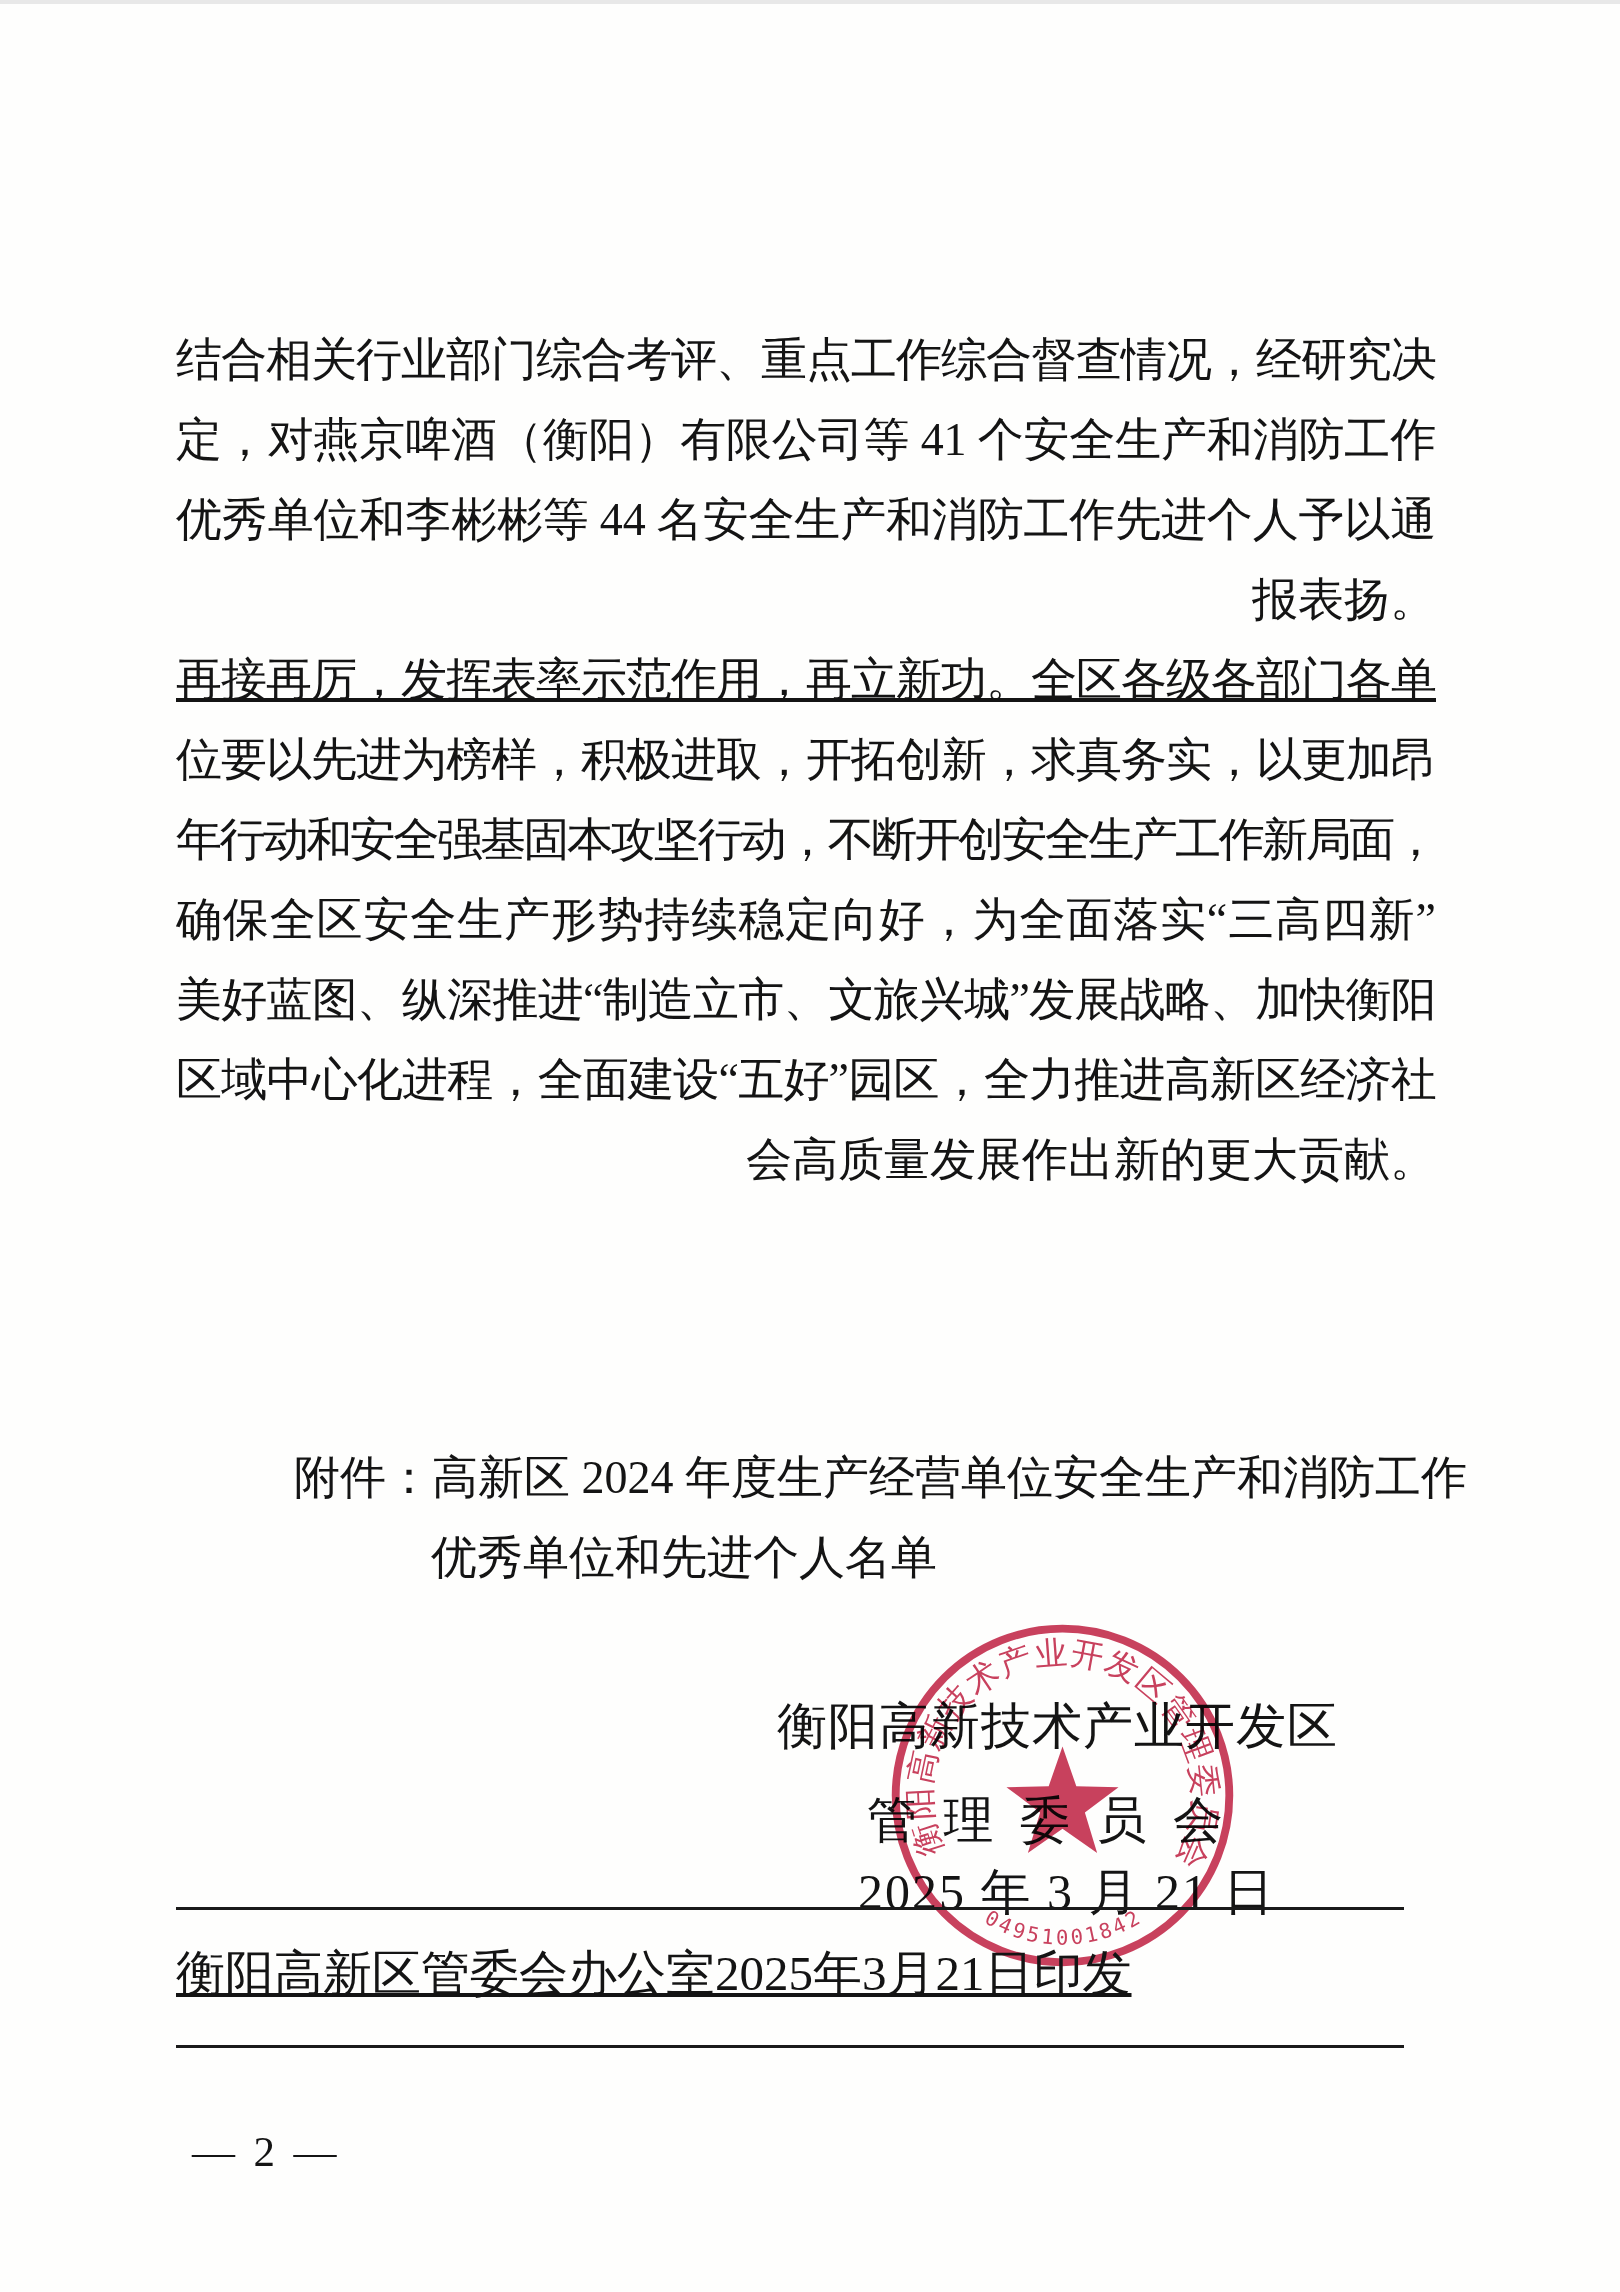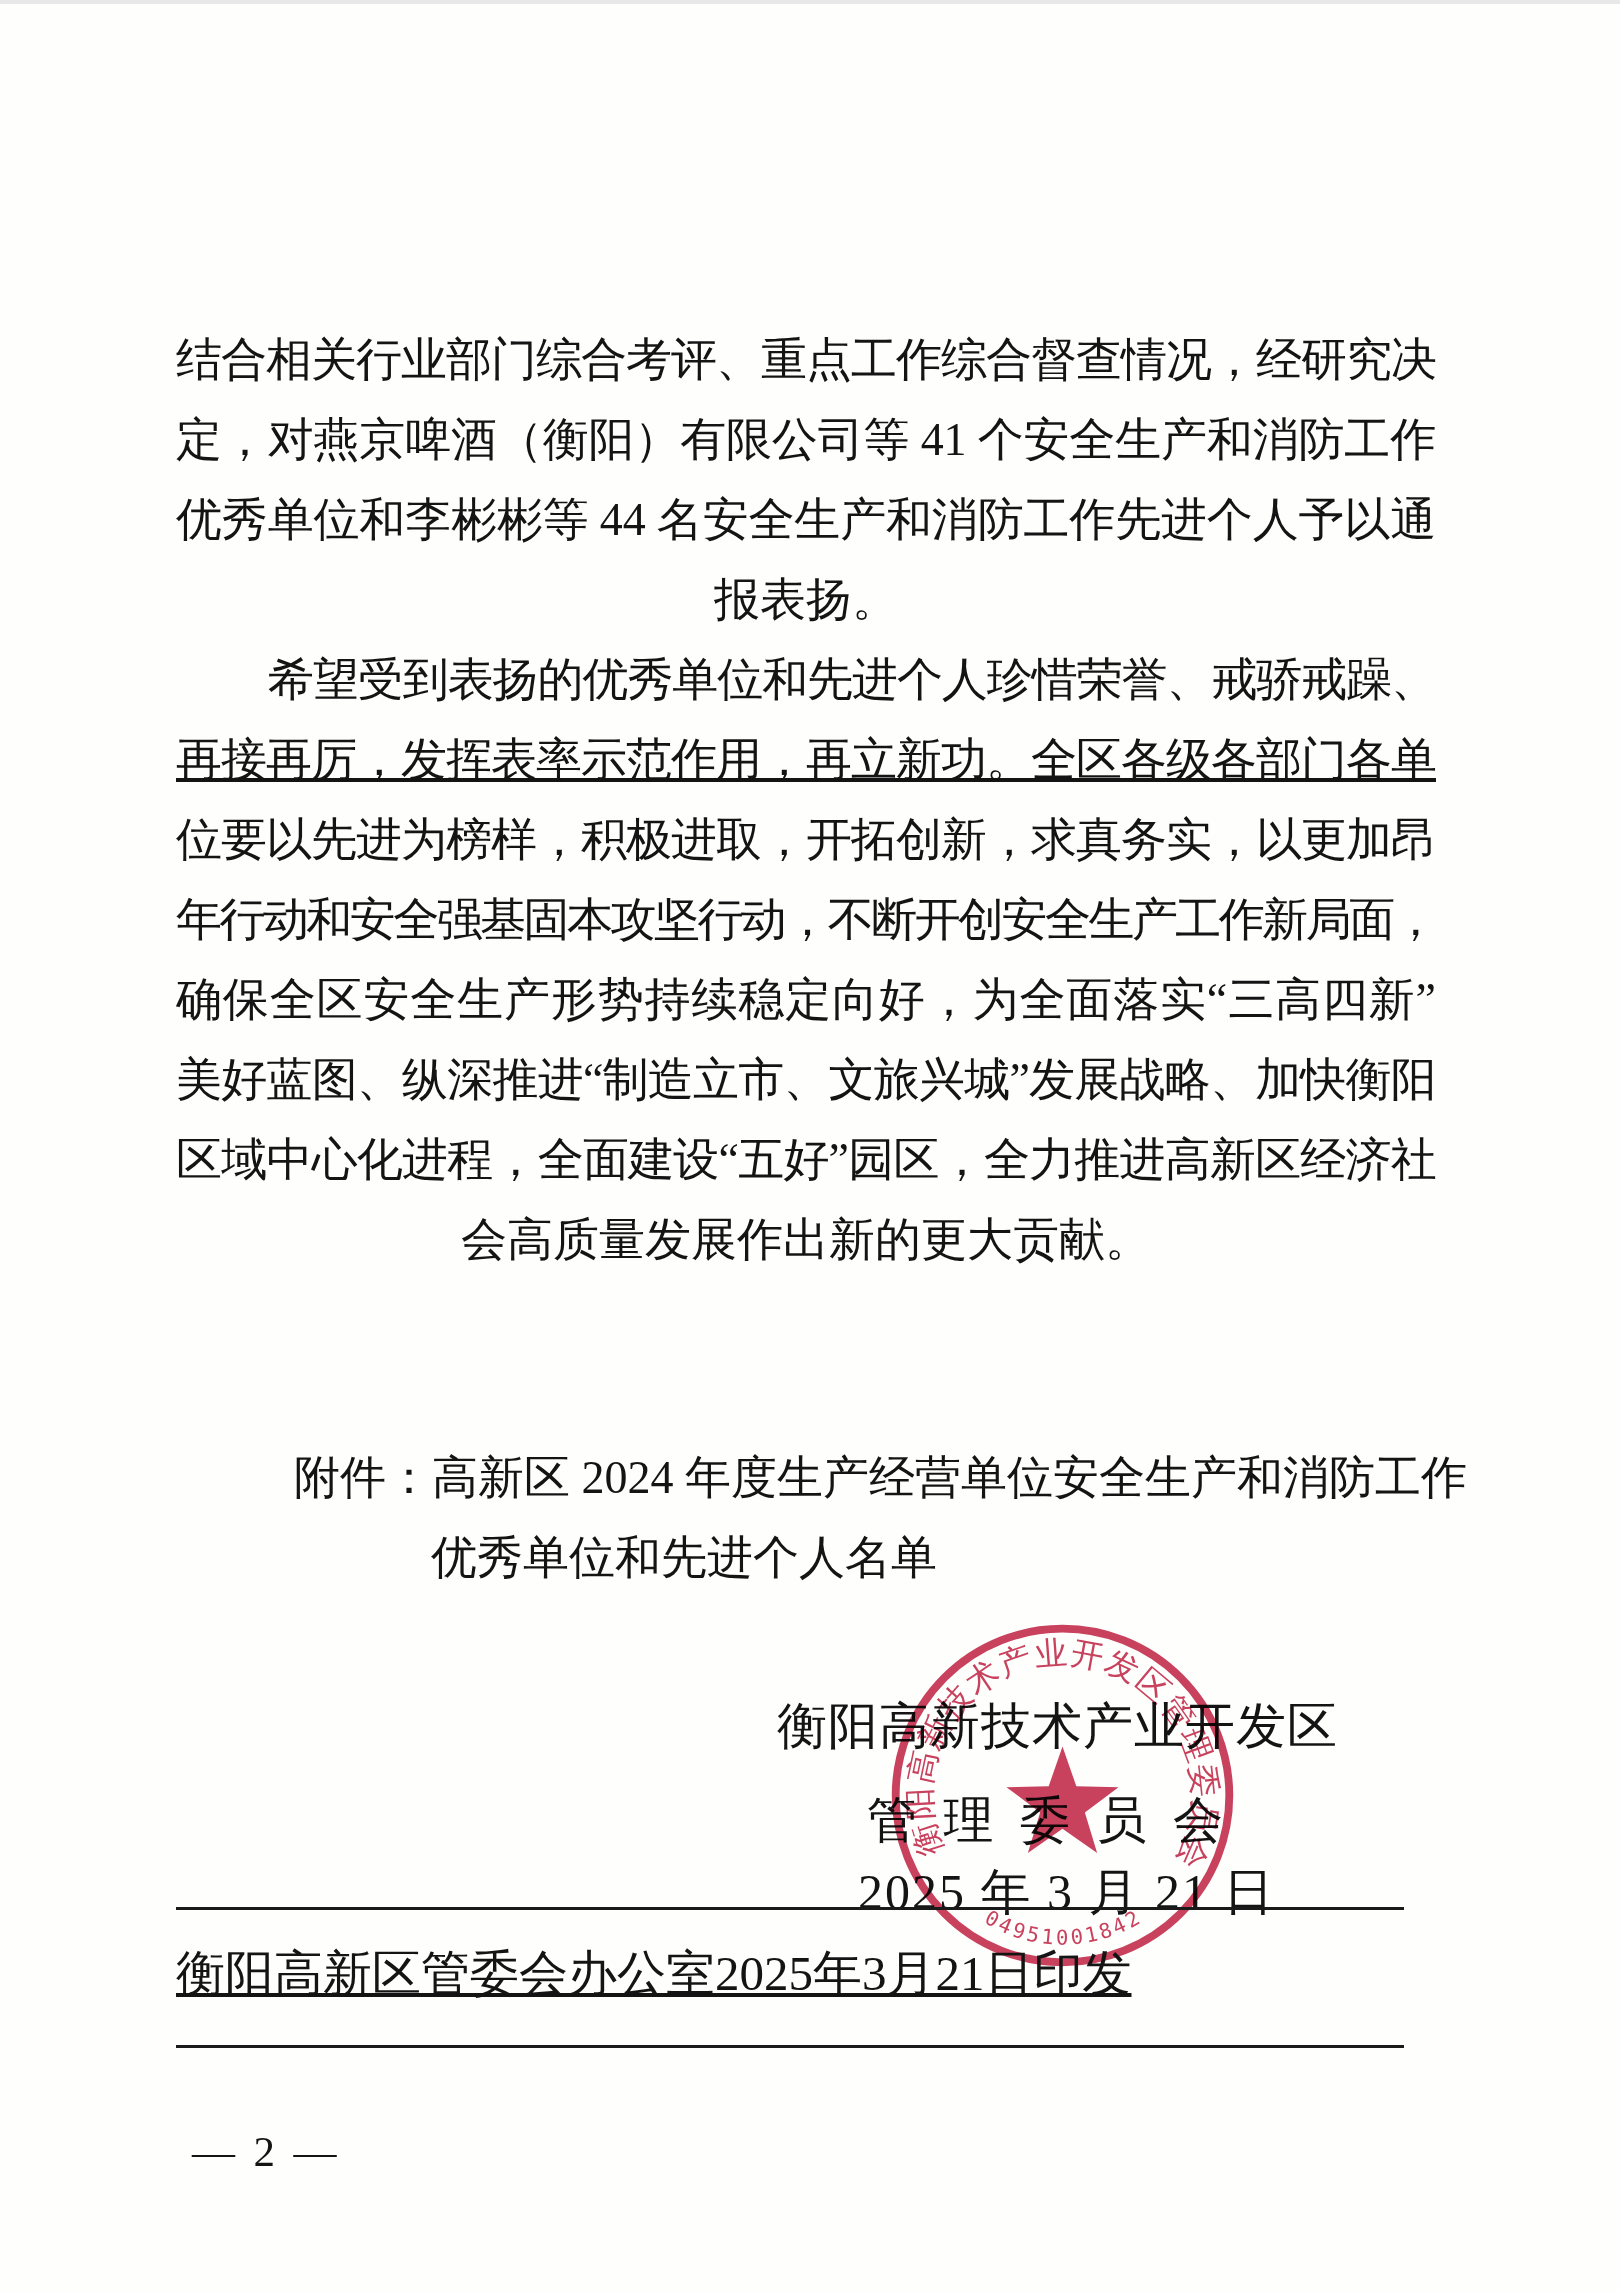--- a/index.html
+++ b/index.html
@@ -16,21 +16,21 @@
   .body-text{
     position:absolute;
     left:176px;top:316px;
     width:1260px;
     font-size:46px;
   }
   .body-text .line{
     height:80px;
     line-height:80px;
     white-space:nowrap;
-    text-align:center;
+    text-align:right;
   }
   .body-text .line.just{
     text-align:justify;
     text-align-last:justify;
   }
   
   .attach-line{
     position:absolute;
     font-size:46px;
     line-height:61px;
@@ -89,21 +89,20 @@
 </head>
 <body>
 
 <div class="page">
 
   <div class="body-text">
       <div class="line just" style="letter-spacing: -1.1px;">结合相关行业部门综合考评、重点工作综合督查情况，经研究决</div>
       <div class="line just" style="letter-spacing: -0.2px;">定，对燕京啤酒（衡阳）有限公司等 41 个安全生产和消防工作</div>
       <div class="line just" style="letter-spacing: -0.2px;">优秀单位和李彬彬等 44 名安全生产和消防工作先进个人予以通</div>
       <div class="line">报表扬。</div>
-      <div class="line just" style="padding-left: 2em; letter-spacing: -1.1px;">希望受到表扬的优秀单位和先进个人珍惜荣誉、戒骄戒躁、</div>
       <div class="line just" style="letter-spacing: -1.1px; text-decoration: underline;">再接再厉，发挥表率示范作用，再立新功。全区各级各部门各单</div>
       <div class="line just" style="letter-spacing: -1.1px;">位要以先进为榜样，积极进取，开拓创新，求真务实，以更加昂</div>
       <div class="line just" style="letter-spacing: -2.6px;">年行动和安全强基固本攻坚行动，不断开创安全生产工作新局面，</div>
       <div class="line just" style="white-space: normal;">确保全区安全生产形势持续稳定向好，为全面落实“三高四新”</div>
       <div class="line just" style="letter-spacing: -0.8px;">美好蓝图、纵深推进“制造立市、文旅兴城”发展战略、加快衡阳</div>
       <div class="line just" style="letter-spacing: -0.8px;">区域中心化进程，全面建设“五好”园区，全力推进高新区经济社</div>
       <div class="line">会高质量发展作出新的更大贡献。</div>
     </div>
 
   <div class="attach-line" id="att1">附件：高新区 2024 年度生产经营单位安全生产和消防工作</div>

